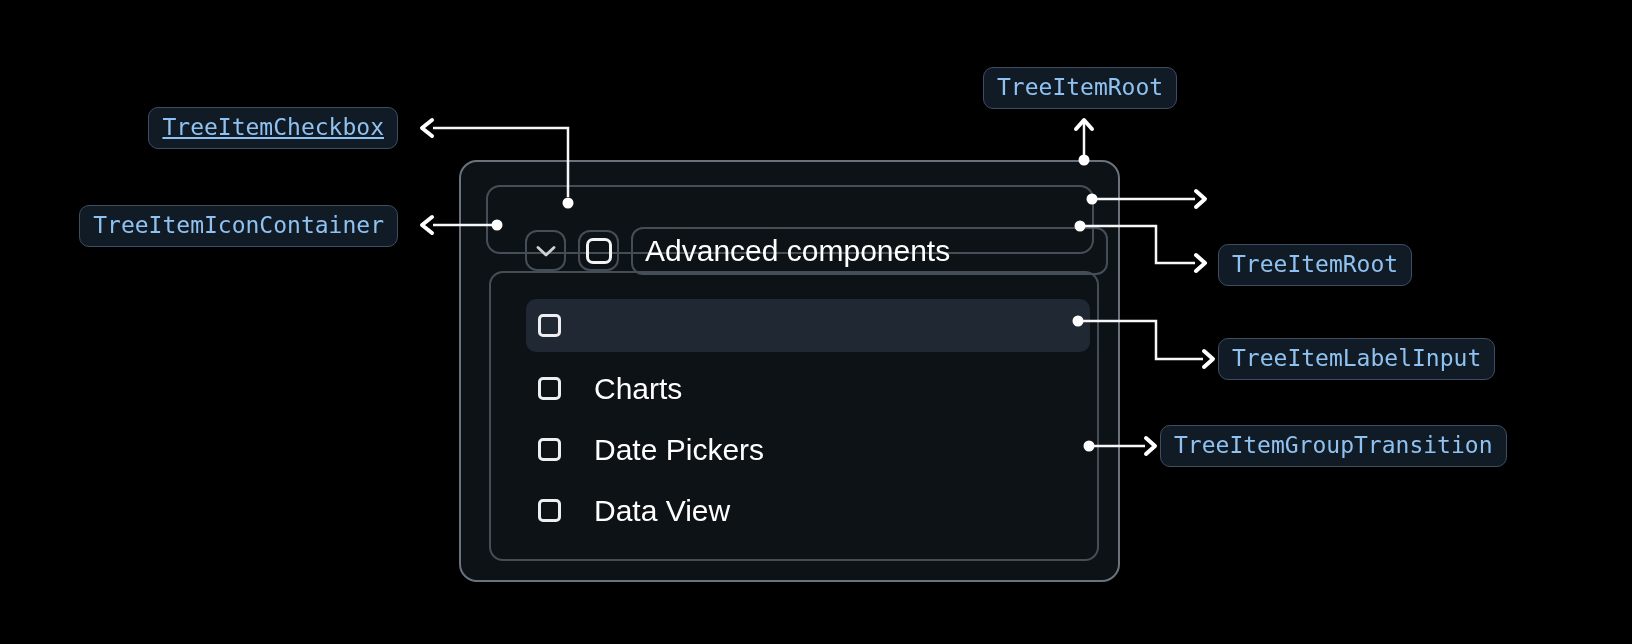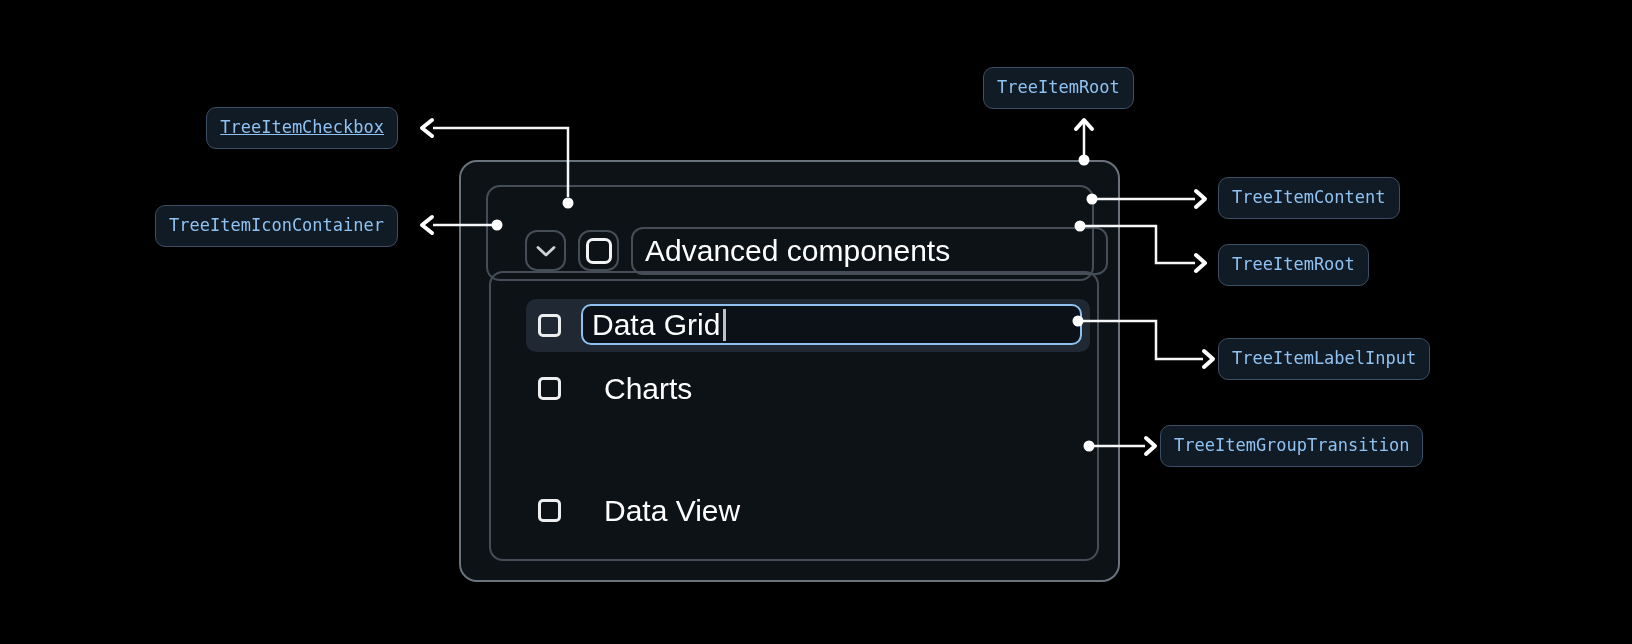--- a/index.html
+++ b/index.html
@@ -5,34 +5,34 @@
   html,body{margin:0;padding:0;background:#000;}
   .canvas{
     position:relative;width:1632px;height:644px;background:#000;overflow:hidden;
     font-family:"Liberation Sans",sans-serif;
   }
   
   .badge{
     position:absolute;height:42px;line-height:39px;box-sizing:border-box;
     padding:0 13px;border:1.5px solid #3c4e62;border-radius:10px;
     background:#111b26;color:#8fc2f1;
-    font-family:"DejaVu Sans Mono",monospace;font-size:17px;white-space:nowrap;
+    font-family:"DejaVu Sans Mono",monospace;font-size:23px;white-space:nowrap;
   }
   
   svg.overlay{position:absolute;left:0;top:0;pointer-events:none;}
   .conn{stroke:#f5f7f8;stroke-width:2.5;fill:none;}
   .arrowhead{stroke:#ffffff;stroke-width:4;fill:none;stroke-linecap:round;stroke-linejoin:round;}
   .dot{fill:#ffffff;stroke:none;}
   
   .panel{
     position:absolute;left:459px;top:160px;width:661px;height:422px;box-sizing:border-box;
     background:#0d1217;border:2px solid #6a737c;border-radius:18px;
   }
   .content-box{
-    position:absolute;left:25px;top:23px;width:608px;height:96px;box-sizing:border-box;
+    position:absolute;left:25px;top:23px;width:608px;height:69px;box-sizing:border-box;
     border:2px solid #454e57;border-radius:14px;
   }
   .icon-btn{
     position:absolute;width:41px;height:41px;box-sizing:border-box;
     border:2px solid #454e57;border-radius:12px;
     display:flex;align-items:center;justify-content:center;background:transparent;
   }
   .chevron-btn{left:37px;top:43px;}
   .checkbox-btn{left:90px;top:43px;}
   .cb-glyph{
@@ -58,21 +58,21 @@
   }
   .sel-row .row-cb{position:absolute;left:12px;top:15px;}
   .label-input{
     position:absolute;left:55px;top:5px;width:501px;height:41px;box-sizing:border-box;
     background:#0b1117;border:2px solid #8fc0f0;border-radius:10px;
     display:flex;align-items:center;padding:0 9px;
     color:#ffffff;font-size:30px;white-space:nowrap;
   }
   .caret{display:inline-block;width:3px;height:32px;background:#b9c2cb;margin-left:3px;}
   .tree-row{
-    position:absolute;left:47px;height:53px;display:flex;align-items:center;gap:43px;
+    position:absolute;left:47px;height:53px;display:flex;align-items:center;gap:33px;
     color:#ffffff;font-size:30px;white-space:nowrap;
   }
   .row-1{top:89px;} .row-2{top:150px;} .row-3{top:211px;}
   .badge-root{left:983px;top:67px;}
   .badge-checkbox{right:1234px;top:107px;text-decoration:underline;}
   .badge-iconcontainer{right:1234px;top:205px;}
   .badge-content{left:1218px;top:177px;}
   .badge-label{left:1218px;top:244px;}
   .badge-labelinput{left:1218px;top:338px;}
   .badge-grouptransition{left:1160px;top:425px;}
@@ -97,29 +97,29 @@
       </div>
       <div class="label-box">
         <span>Advanced components</span>
       </div>
     </div>
 
     <div class="group-box">
 
       <div class="sel-row">
         <span class="row-cb"></span>
-        <div class="label-input" role="textbox">
-          <span>Data Grid</span>
-          <span class="caret"></span>
-        </div>
       </div>
 
       <div class="tree-row row-1">
         <span class="row-cb"></span>
         <span>Charts</span>
+      </div>
+      <div class="tree-row row-2">
+        <span class="row-cb"></span>
+        <span>Date Pickers</span>
       </div>
       <div class="tree-row row-3">
         <span class="row-cb"></span>
         <span>Data View</span>
       </div>
 
     </div>
   </div>
 
   <svg class="overlay" width="1632" height="644" viewBox="0 0 1632 644">
@@ -156,18 +156,17 @@
     <g>
       <path class="conn" d="M1089,446 H1145"></path>
       <polyline class="arrowhead" points="1146,438 1155,446 1146,454"></polyline>
       <circle class="dot" cx="1089" cy="446" r="5.5"></circle>
     </g>
   </svg>
 
   <div class="badge badge-root">TreeItemRoot</div>
   <div class="badge badge-checkbox">TreeItemCheckbox</div>
   <div class="badge badge-iconcontainer">TreeItemIconContainer</div>
-  <div class="badge badge-content">TreeItemContent</div>
   <div class="badge badge-label">TreeItemRoot</div>
   <div class="badge badge-labelinput">TreeItemLabelInput</div>
   <div class="badge badge-grouptransition">TreeItemGroupTransition</div>
 
 </div>
 
 </body></html>

